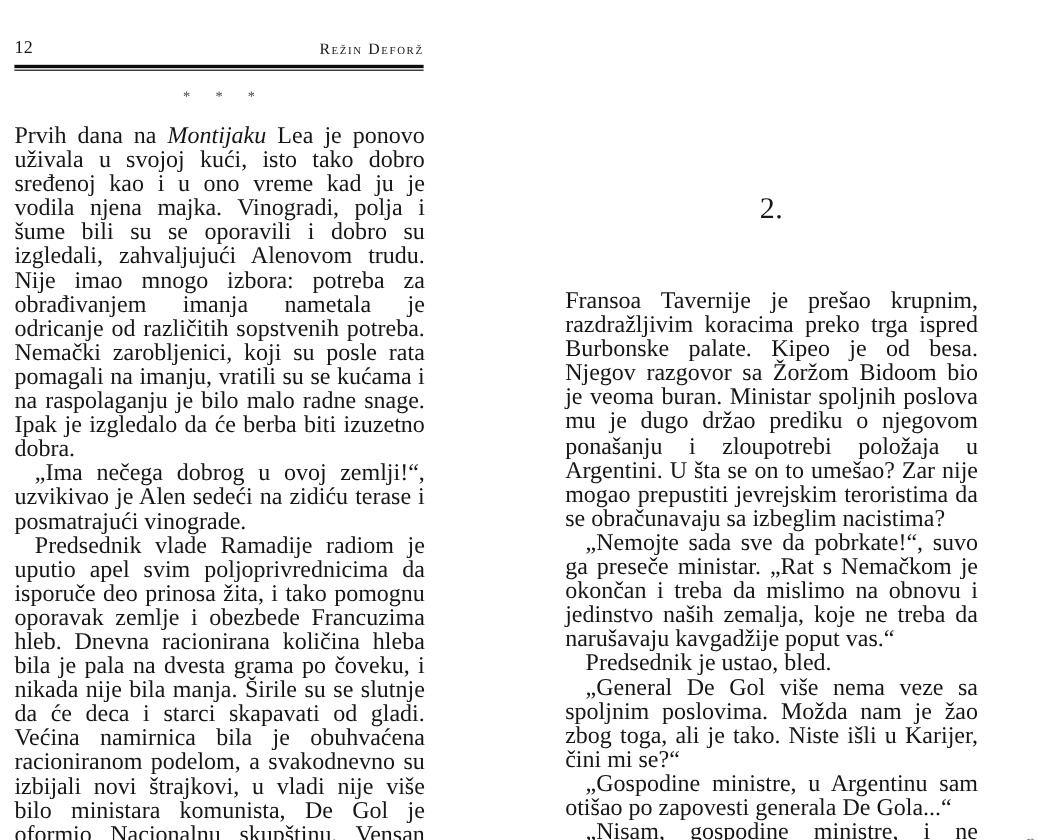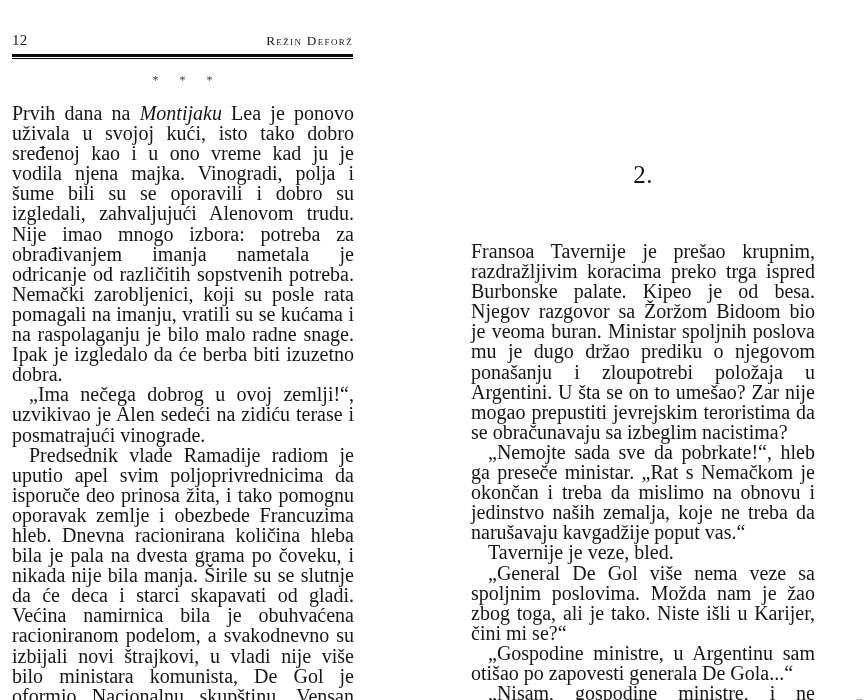--- a/index.html
+++ b/index.html
@@ -189,22 +189,22 @@
       </div>
 
   </div>
 
   <div class="page-recto">
 
     <div class="chapter-number">2.</div>
 
     <div class="col-recto textblock" id="recto-body">
         <p class="flush">Fransoa Tavernije je prešao krupnim, razdražljivim koracima preko trga ispred Burbonske palate. Kipeo je od besa. Njegov razgovor sa Žoržom Bidoom bio je veoma buran. Ministar spoljnih poslova mu je dugo držao prediku o njegovom ponašanju i zloupotrebi položaja u Argentini. U šta se on to umešao? Zar nije mogao prepustiti jevrejskim teroristima da se obračunavaju sa izbeglim nacistima?</p>
-        <p class="indent">„Nemojte sada sve da pobrkate!“, hleb ga preseče ministar. „Rat s Nemačkom je okončan i treba da mislimo na obnovu i jedinstvo naših zemalja, koje ne treba da narušavaju kavgadžije poput vas.“</p>
-        <p class="indent">Tavernije je veze, bled.</p>
+        <p class="indent">„Nemojte sada sve da pobrkate!“, suvo ga preseče ministar. „Rat s Nemačkom je okončan i treba da mislimo na obnovu i jedinstvo naših zemalja, koje ne treba da narušavaju kavgadžije poput vas.“</p>
+        <p class="indent">Predsednik je ustao, bled.</p>
         <p class="indent">„General De Gol više nema veze sa spoljnim poslovima. Možda nam je žao zbog toga, ali je tako. Niste išli u Karijer, čini mi se?“</p>
         <p class="indent">„Gospodine ministre, u Argentinu sam otišao po zapovesti generala De Gola...“</p>
         <p class="indent">„Nisam, gospodine ministre, i ne nameravam.“</p>
         <p class="indent">„Pa, to je baš dobro. Gospodine Tavernije, vraćam vam vašu slobodu.“</p>
       </div>
 
     <div class="edge-folio">13</div>
 
   </div>
 

